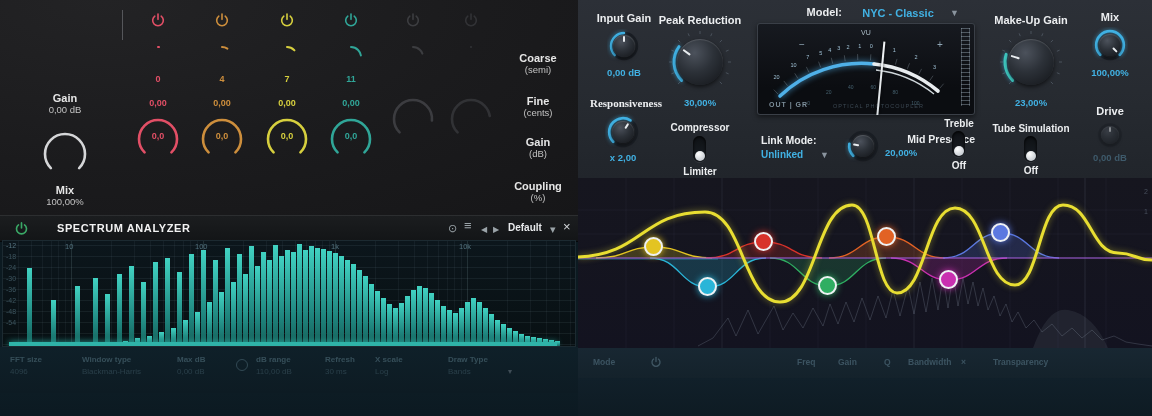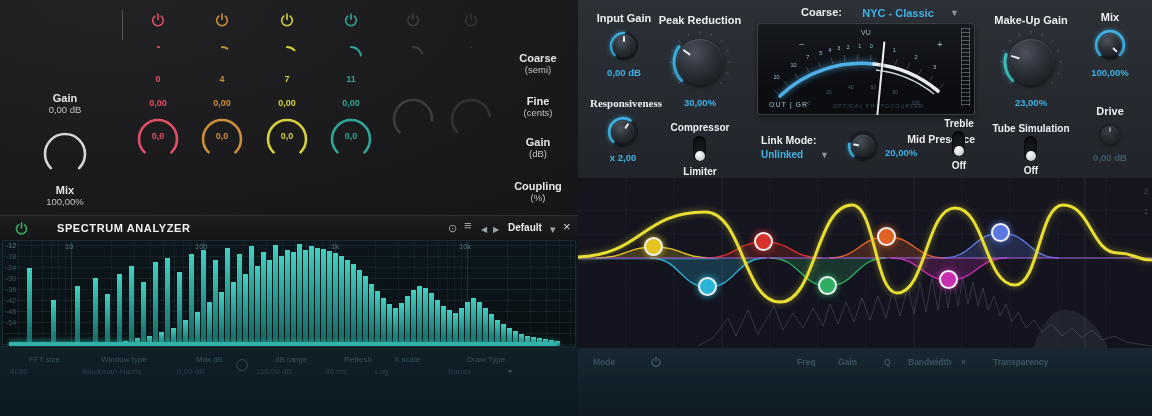--- a/index.html
+++ b/index.html
@@ -31,21 +31,21 @@
   #an-graph{position:absolute;left:2px;top:25px;width:574px;height:107px;
     background:linear-gradient(#0c161c,#081013);border:1px solid #1c2a31;box-sizing:border-box;overflow:hidden;}
   .gline-v{position:absolute;top:0;bottom:0;width:1px;}
   .gline-h{position:absolute;left:0;right:0;height:1px;}
   .fl{position:absolute;top:1px;font-size:7.5px;color:#51707c;}
   .dbl{position:absolute;left:3px;font-size:7px;color:#3c545e;}
   .bar{position:absolute;bottom:0;width:5px;background:linear-gradient(#41d2c2,#1e837c 70%,#166059);}
   #an-base{position:absolute;bottom:0;left:6px;width:548px;height:4px;background:#2fb3a8;box-shadow:0 0 6px #2fb3a8;}
   #an-set{position:absolute;left:0;top:132px;width:578px;height:46px;background:linear-gradient(#0f2029,#0d1b23);}
   .set-item{position:absolute;top:8px;}
-  .set-l{font-size:8px;font-weight:400;color:rgba(130,170,185,.34);margin-left:19px;}
+  .set-l{font-size:8px;font-weight:700;color:rgba(130,170,185,.34);}
   .set-v{font-size:8px;color:rgba(120,160,175,.26);margin-top:3px;}
   #an-foot{position:absolute;left:0;top:178px;width:578px;height:38px;background:linear-gradient(#0d1c24,#0b1820);}
   
   #comp{left:578px;top:0;width:574px;height:178px;
     background:linear-gradient(#2c3037 0%,#262a30 60%,#222principal629 100%);
     background:linear-gradient(#2c3037 0%,#262a30 60%,#21252b 100%);
     border-bottom:2px solid #0c0e12;}
   .c-lbl{position:absolute;font-size:11px;font-weight:700;color:#eceef0;text-align:center;}
   .c-val{position:absolute;font-size:9.5px;font-weight:700;color:#41b1e3;text-align:center;}
   .c-dim{color:#3e5a6b;}
@@ -488,21 +488,21 @@
       <svg class="abs" style="left:0;top:0;" width="64" height="64" viewBox="0 0 64 64">
           <path class="prog" d="M13.62 50.38 A26 26 0 1 1 50.38 50.38" stroke-width="3" pathLength="100" stroke-dasharray="30 100"></path>
         </svg>
       <div class="kbody" style="inset:9px;"></div>
       <div class="ptrw" style="transform: rotate(-54deg);">
           <div class="ptr" style="top:11px;height:9px;"></div>
         </div>
     </div>
     <div class="c-val" style="left:72px;top:97px;width:100px;">30,00%</div>
 
-    <div class="c-lbl" style="left:212px;top:6px;width:52px;text-align:right;">Coarse:</div>
+    <div class="c-lbl" style="left:212px;top:6px;width:52px;text-align:right;">Model:</div>
     <div class="c-val" style="left:270px;top:7px;width:100px;font-size:11px;">NYC - Classic</div>
     <span class="abs caret" style="left:372px;top:8px;font-size:9px;">▼</span>
 
     <div id="vu">
       <svg id="vusvg" width="218" height="92" viewBox="0 0 218 92">
         <path d="M23 73 A118 118 0 0 1 117 41" fill="none" stroke="#4fb0e8" stroke-width="3.6" stroke-linecap="round" style="filter:drop-shadow(0 0 3px rgba(79,176,232,.8));"></path>
         <path d="M117 41 A118 118 0 0 1 181 68" fill="none" stroke="#e8ecef" stroke-width="3.6" stroke-linecap="round"></path>
         <path d="M119 47 A112 112 0 0 1 177 71" fill="none" stroke="#cfd6da" stroke-width="1.3"></path>
         <g id="vuticks">
             <line x1="20.946337174461334" y1="70.9598841590232" x2="16.778386951707347" y2="66.64384535699129" stroke="rgba(200,220,235,.3)" stroke-width=".8"></line>

